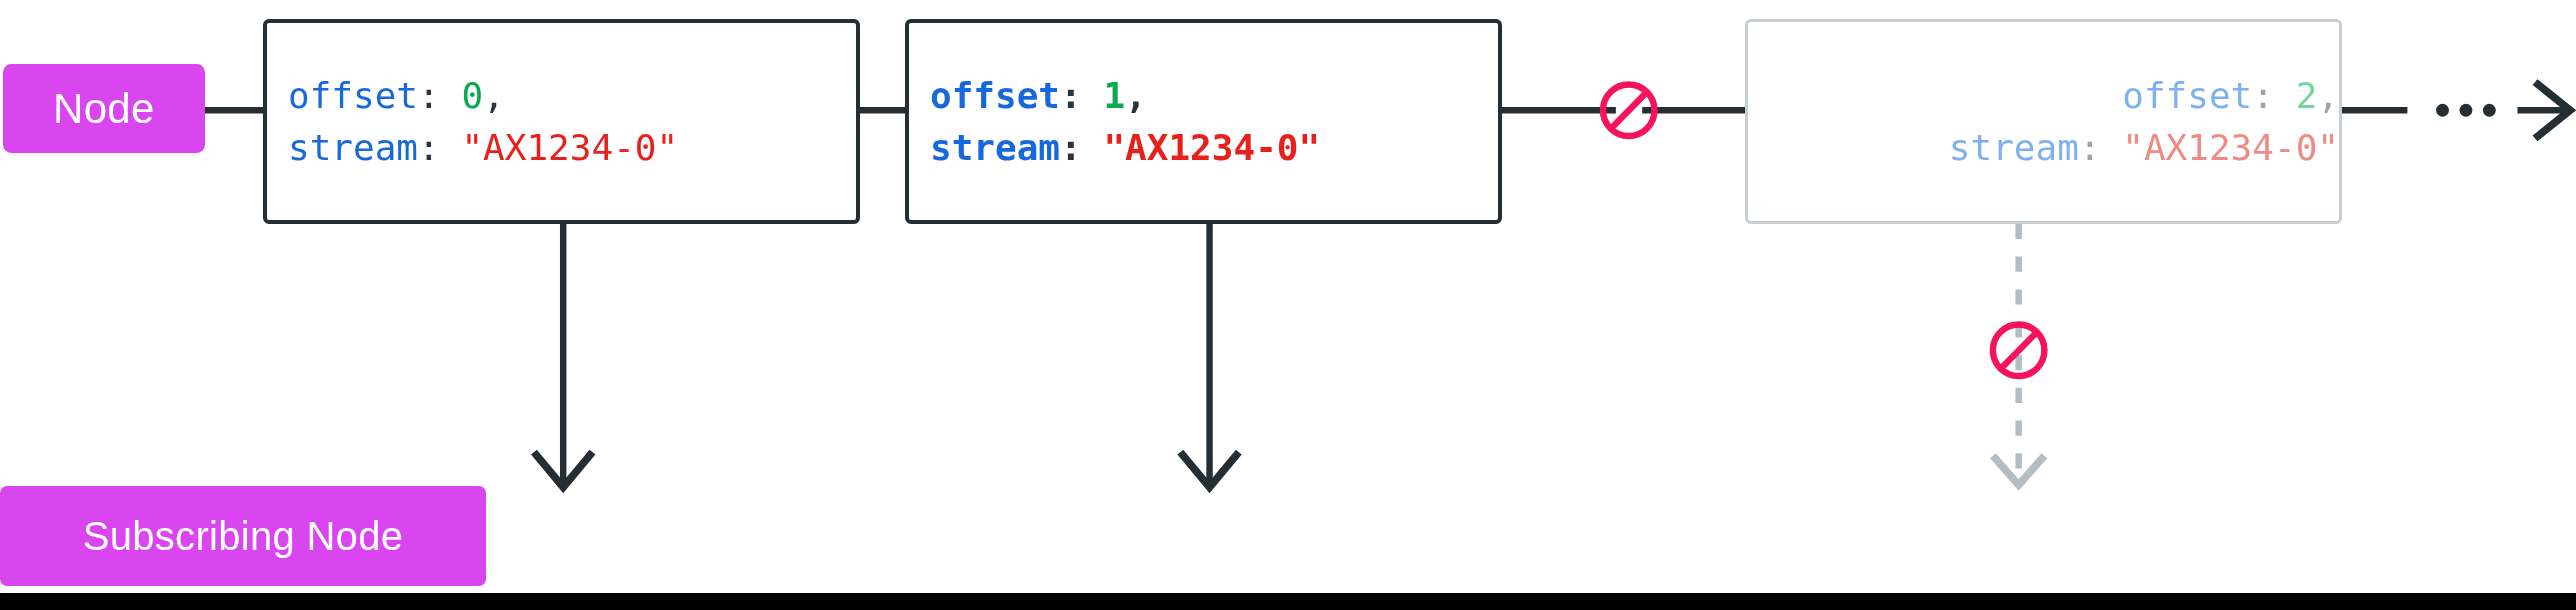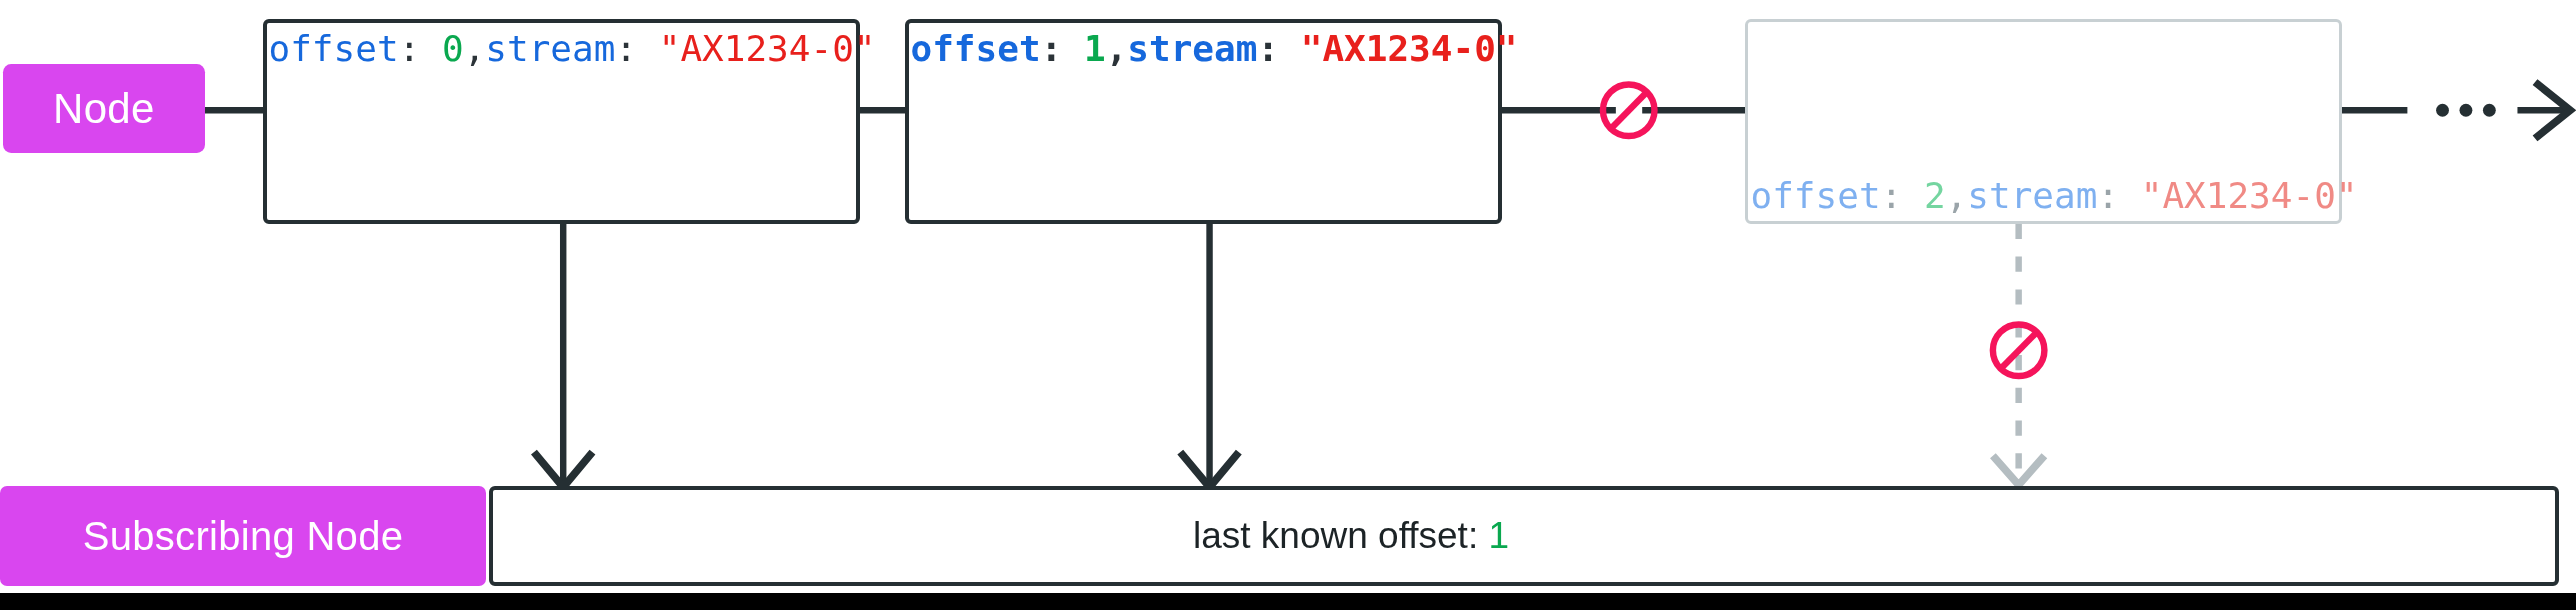--- a/index.html
+++ b/index.html
@@ -51,20 +51,21 @@
   
   .evt-box {
     position: absolute;
     top: 19px;
     height: 205px;
     background: #ffffff;
     border: 4.1px solid #252f33;
     border-radius: 5.9px;
     box-sizing: border-box;
     display: flex;
+    flex-direction: column;
     justify-content: center;
     padding-left: 21px;
     z-index: 30;
   }
   .evt-box.faded {
     border: 3.5px solid #c8d0d3;
     align-items: flex-end;
   }
   .evt-line {
     font-family: "DejaVu Sans Mono", "Liberation Mono", monospace;
@@ -198,23 +199,20 @@
 
   <div class="evt-box faded" id="box-2">
     <div class="evt-line"><span class="k">offset</span><span class="pn">:</span><span> </span><span class="num">2</span><span class="pn">,</span></div>
     <div class="evt-line"><span class="k">stream</span><span class="pn">:</span><span> </span><span class="str">"AX1234-0"</span></div>
   </div>
 
   <div class="badge" id="subscribing-badge">
     <span>Subscribing Node</span>
   </div>
 
-  <div id="sub-bar">
-    <div class="sub-text"><span>last known offset: </span><span class="sub-num">1</span></div>
-  </div>
 
   <svg id="overlay-top" viewBox="0 0 4400 1043">
     <g>
       <circle cx="2782" cy="188" r="44" fill="none" stroke="#f5145b" stroke-width="11"></circle>
       <line x1="2751" y1="220" x2="2813" y2="157" stroke="#f5145b" stroke-width="11"></line>
     </g>
     <g>
       <circle cx="3448" cy="598" r="44" fill="none" stroke="#f5145b" stroke-width="11"></circle>
       <line x1="3417" y1="630" x2="3479" y2="567" stroke="#f5145b" stroke-width="11"></line>
     </g>

